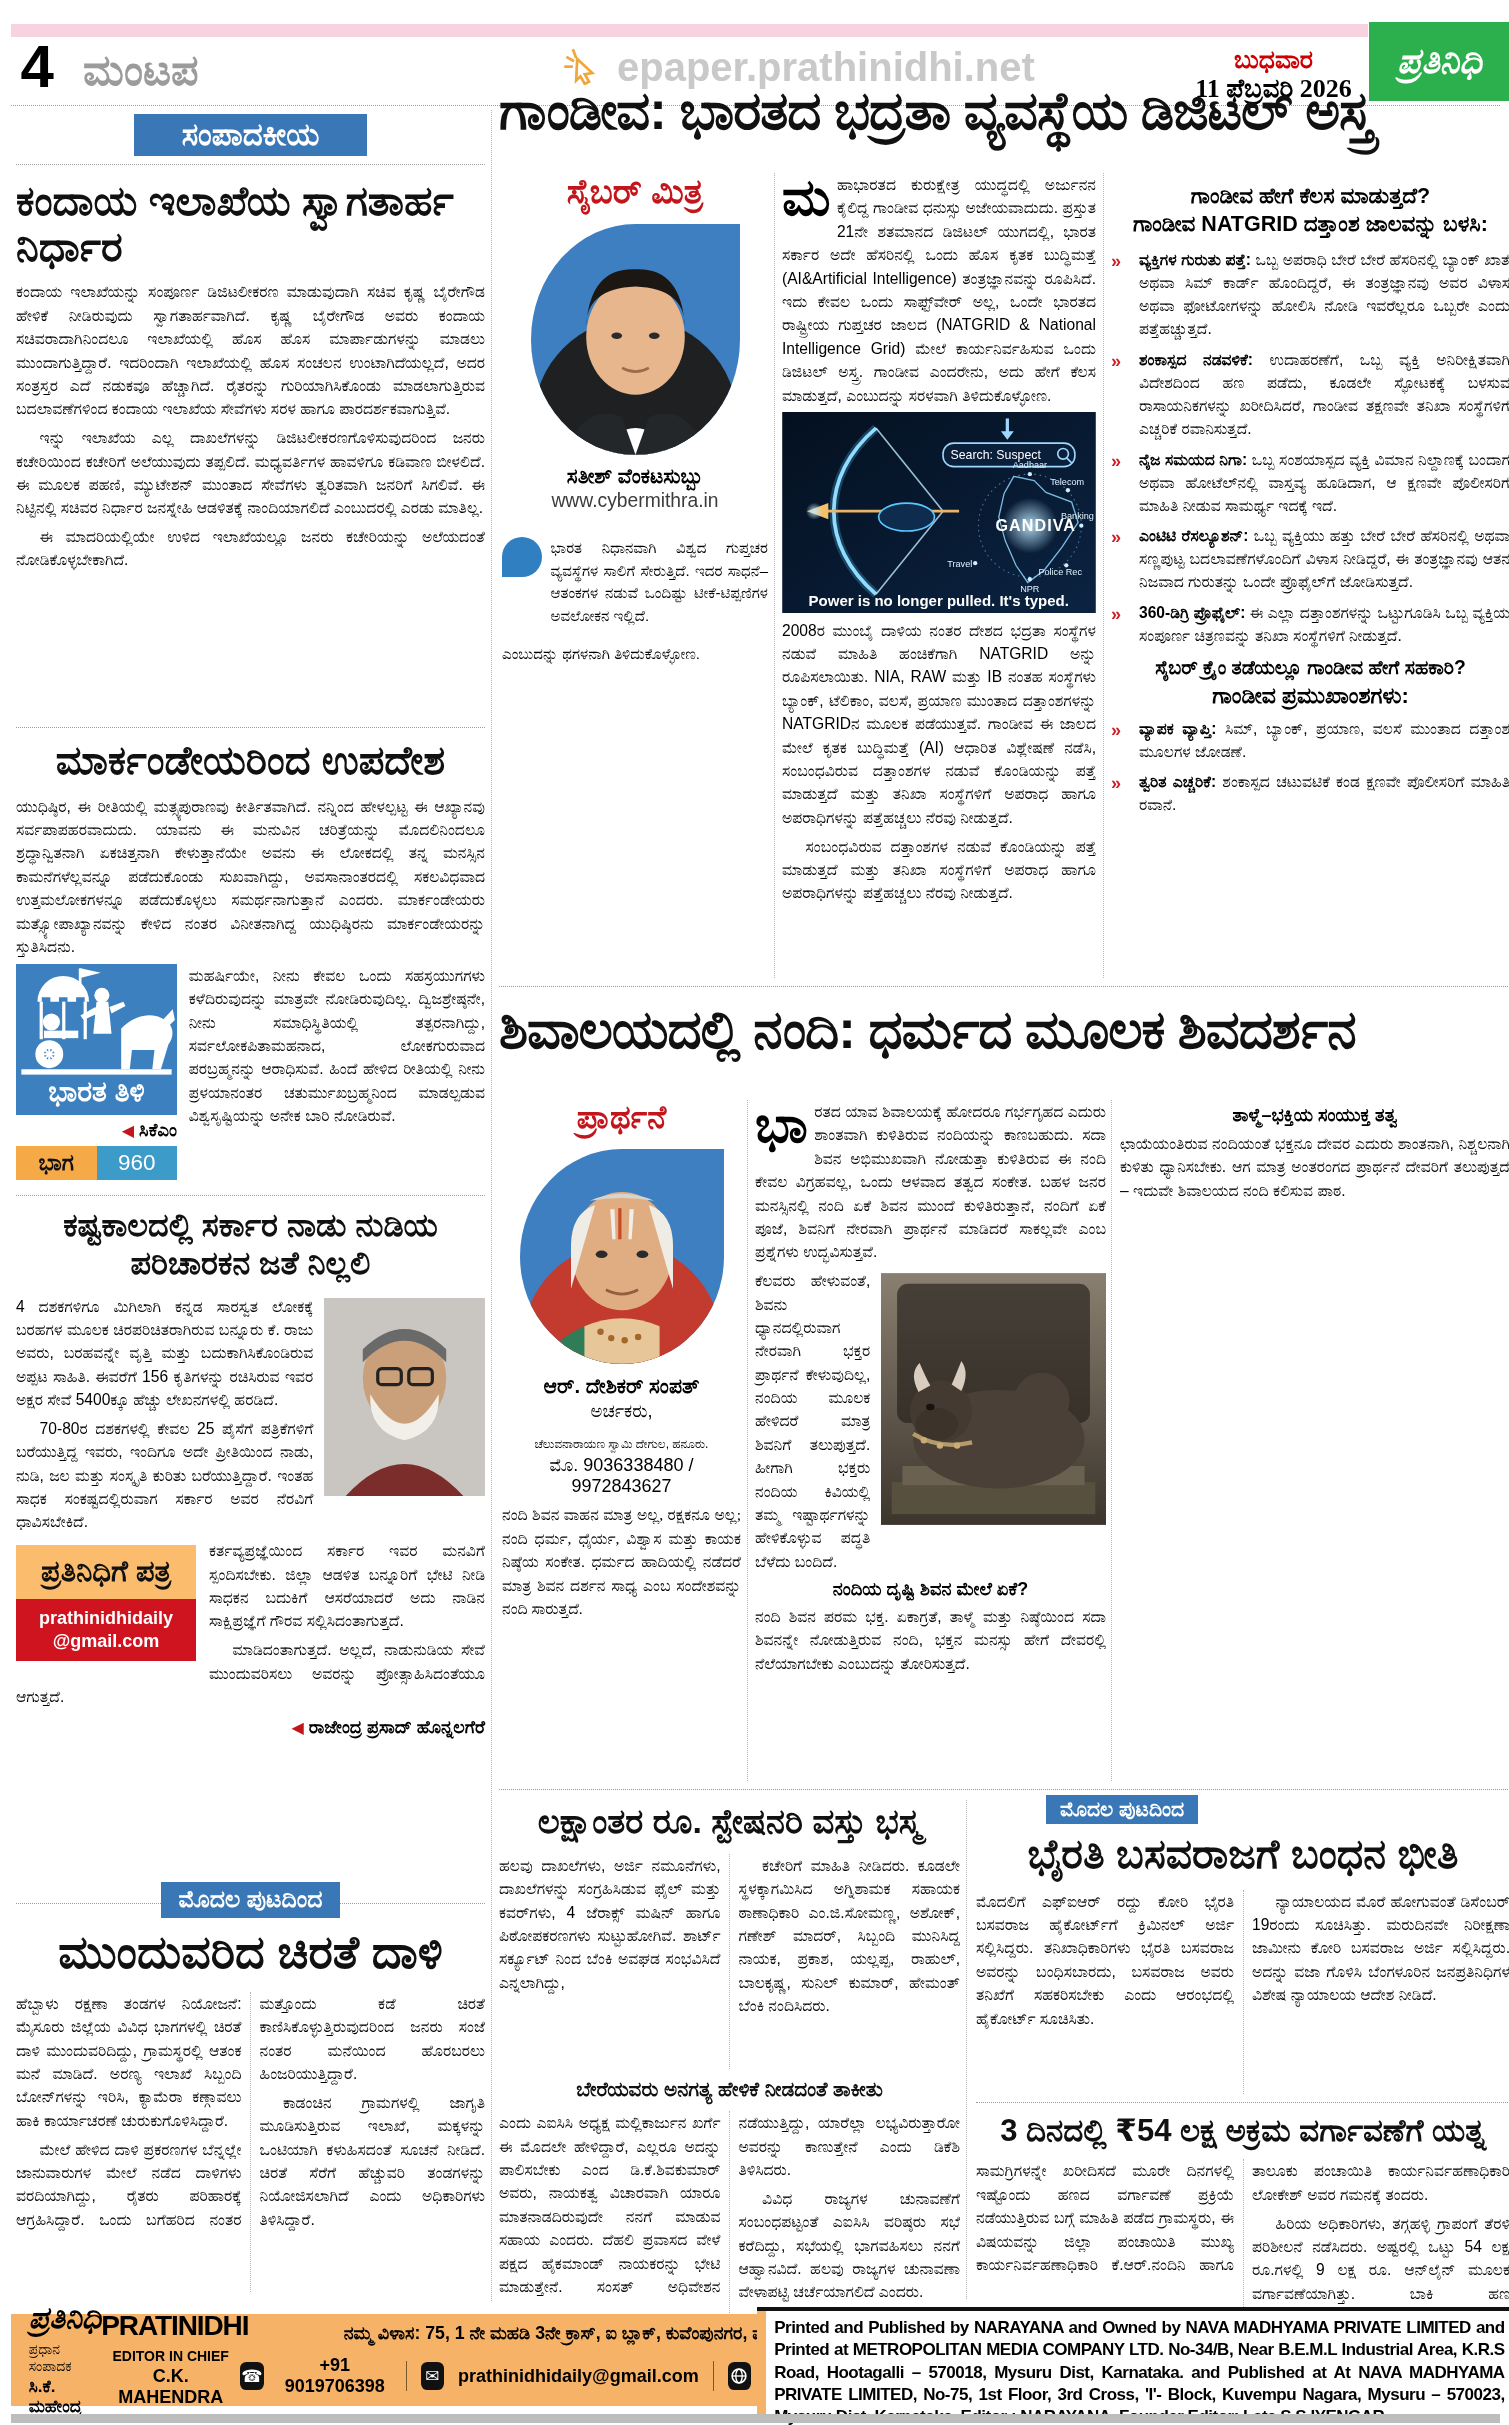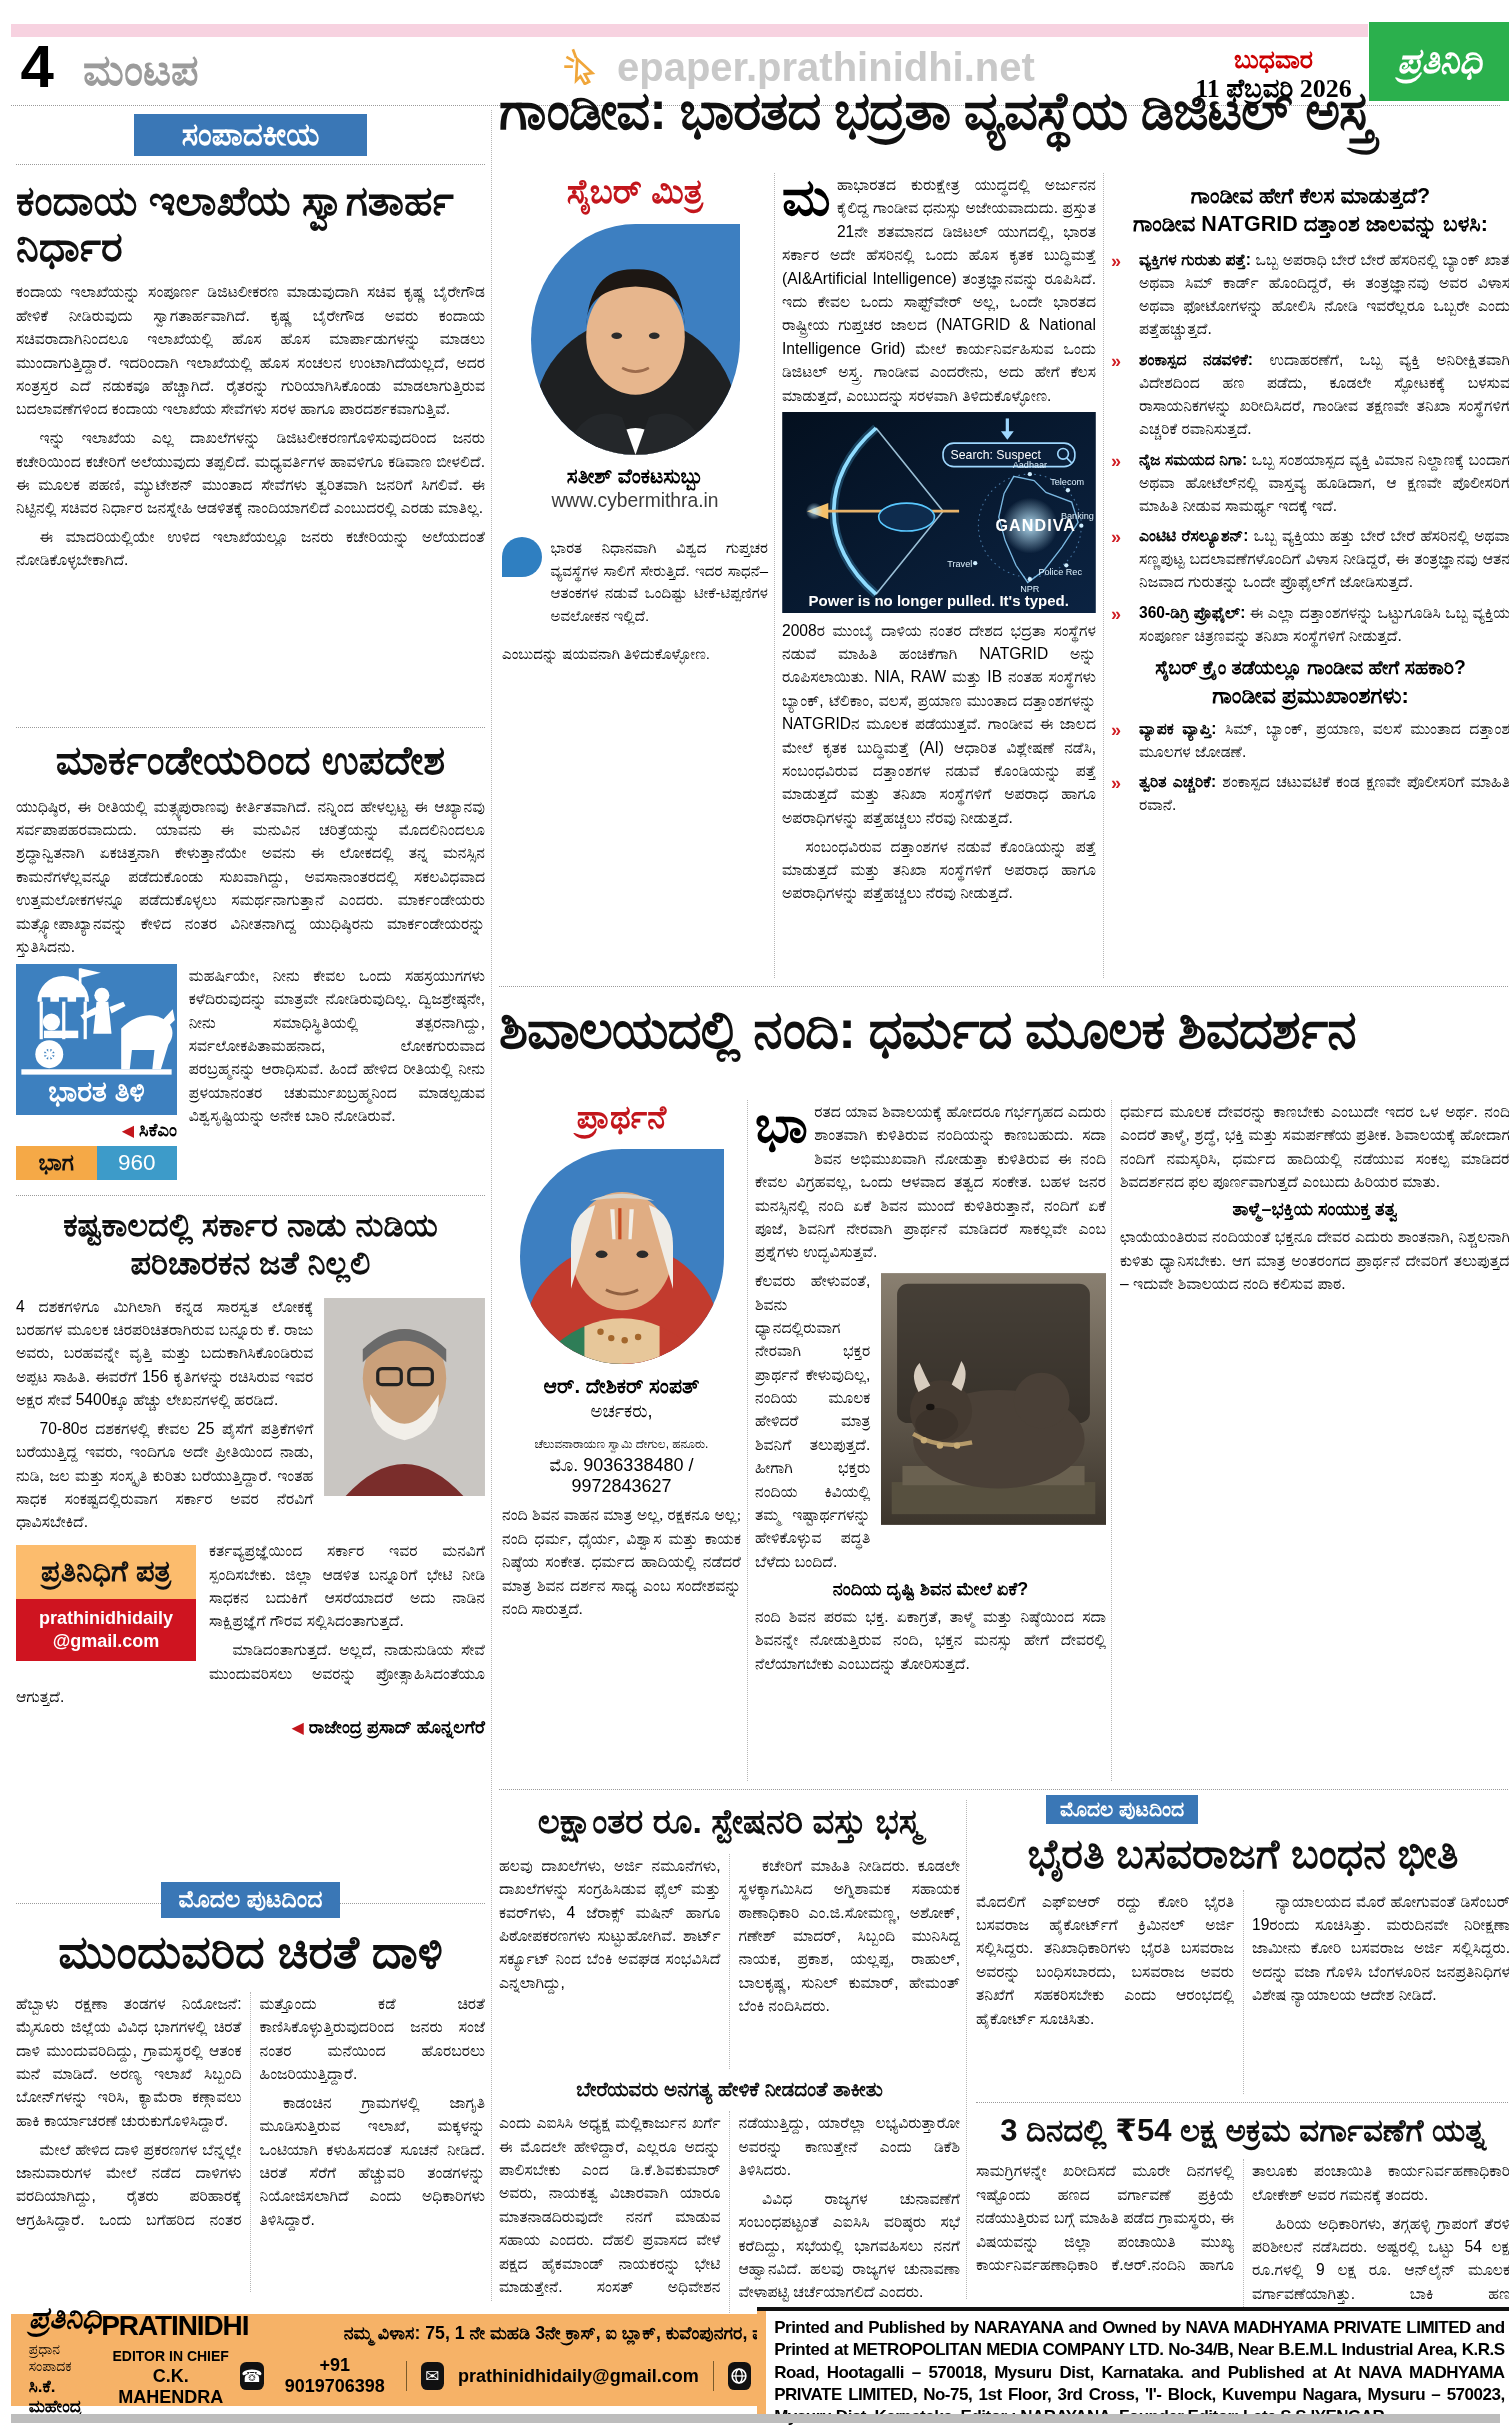--- a/index.html
+++ b/index.html
@@ -198,21 +198,21 @@
     </div>
     <div style="text-align:center;font-size:20.4px;font-weight:bold;margin-top:9.7px;">ಸತೀಶ್ ವೆಂಕಟಸುಬ್ಬು</div>
     <div style="text-align:center;font-size:19.3px;color:#3c3c3c;margin-top:2.1px;">www.cybermithra.in</div>
     <div style="margin-top:25px;display:flex;gap:8.6px;">
       <div style="flex:0 0 40px;width:40px;height:40px;background:#2f7fc1;border-radius:50% 50% 50% 0;"></div>
       <div class="body-text" style="font-size:15px;">
         <p class="noindent">ಭಾರತ ನಿಧಾನವಾಗಿ ವಿಶ್ವದ ಗುಪ್ತಚರ ವ್ಯವಸ್ಥೆಗಳ ಸಾಲಿಗೆ ಸೇರುತ್ತಿದೆ. ಇದರ ಸಾಧನೆ–ಆತಂಕಗಳ ನಡುವೆ ಒಂದಿಷ್ಟು ಟೀಕೆ-ಟಿಪ್ಪಣಿಗಳ ಅವಲೋಕನ ಇಲ್ಲಿದೆ.</p>
       </div>
     </div>
     <div class="body-text" style="margin-top:10.7px;font-size:15px;">
-      <p class="noindent">ಎಂಬುದನ್ನು ಷಯವನಾಗಿ ತಿಳಿದುಕೊಳ್ಳೋಣ.</p>
+      <p class="noindent">ಎಂಬುದನ್ನು ಥಗಳನಾಗಿ ತಿಳಿದುಕೊಳ್ಳೋಣ.</p>
     </div>
   </div>
 
   <div class="abs dotted-v" style="left:774px;top:173px;height:805px;"></div>
 
   <div class="abs" style="left:782px;top:173px;width:314px;">
     <div class="body-text">
       <p class="noindent"><span class="drop">ಮ</span><span>ಹಾಭಾರತದ ಕುರುಕ್ಷೇತ್ರ ಯುದ್ಧದಲ್ಲಿ ಅರ್ಜುನನ ಕೈಲಿದ್ದ ಗಾಂಡೀವ ಧನುಸ್ಸು ಅಜೇಯವಾದುದು. ಪ್ರಸ್ತುತ 21ನೇ ಶತಮಾನದ ಡಿಜಿಟಲ್ ಯುಗದಲ್ಲಿ, ಭಾರತ ಸರ್ಕಾರ ಅದೇ ಹೆಸರಿನಲ್ಲಿ ಒಂದು ಹೊಸ ಕೃತಕ ಬುದ್ಧಿಮತ್ತೆ (AI&amp;Artificial Intelligence) ತಂತ್ರಜ್ಞಾನವನ್ನು ರೂಪಿಸಿದೆ. ಇದು ಕೇವಲ ಒಂದು ಸಾಫ್ಟ್‌ವೇರ್ ಅಲ್ಲ, ಒಂದೇ ಭಾರತದ ರಾಷ್ಟ್ರೀಯ ಗುಪ್ತಚರ ಜಾಲದ (NATGRID &amp; National Intelligence Grid) ಮೇಲೆ ಕಾರ್ಯನಿರ್ವಹಿಸುವ ಒಂದು ಡಿಜಿಟಲ್ ಅಸ್ತ್ರ. ಗಾಂಡೀವ ಎಂದರೇನು, ಅದು ಹೇಗೆ ಕೆಲಸ ಮಾಡುತ್ತದೆ, ಎಂಬುದನ್ನು ಸರಳವಾಗಿ ತಿಳಿದುಕೊಳ್ಳೋಣ.</span></p>
     </div>
     <div style="width:314px;height:201px;margin:5.4px 0;">
@@ -361,23 +361,20 @@
     </div>
     <div class="subhead">ನಂದಿಯ ದೃಷ್ಟಿ ಶಿವನ ಮೇಲೆ ಏಕೆ?</div>
     <div class="body-text">
       <p class="noindent">ನಂದಿ ಶಿವನ ಪರಮ ಭಕ್ತ. ಏಕಾಗ್ರತೆ, ತಾಳ್ಮೆ ಮತ್ತು ನಿಷ್ಠೆಯಿಂದ ಸದಾ ಶಿವನನ್ನೇ ನೋಡುತ್ತಿರುವ ನಂದಿ, ಭಕ್ತನ ಮನಸ್ಸು ಹೇಗೆ ದೇವರಲ್ಲಿ ನೆಲೆಯಾಗಬೇಕು ಎಂಬುದನ್ನು ತೋರಿಸುತ್ತದೆ.</p>
     </div>
   </div>
 
   <div class="abs dotted-v" style="left:1111px;top:1100px;height:681px;"></div>
 
   <div class="abs" style="left:1120px;top:1100px;width:390px;">
-    <div class="body-text">
-      <p class="noindent">ಧರ್ಮದ ಮೂಲಕ ದೇವರನ್ನು ಕಾಣಬೇಕು ಎಂಬುದೇ ಇದರ ಒಳ ಅರ್ಥ. ನಂದಿ ಎಂದರೆ ತಾಳ್ಮೆ, ಶ್ರದ್ಧೆ, ಭಕ್ತಿ ಮತ್ತು ಸಮರ್ಪಣೆಯ ಪ್ರತೀಕ. ಶಿವಾಲಯಕ್ಕೆ ಹೋದಾಗ ನಂದಿಗೆ ನಮಸ್ಕರಿಸಿ, ಧರ್ಮದ ಹಾದಿಯಲ್ಲಿ ನಡೆಯುವ ಸಂಕಲ್ಪ ಮಾಡಿದರೆ ಶಿವದರ್ಶನದ ಫಲ ಪೂರ್ಣವಾಗುತ್ತದೆ ಎಂಬುದು ಹಿರಿಯರ ಮಾತು.</p>
-    </div>
     <div class="subhead">ತಾಳ್ಮೆ–ಭಕ್ತಿಯ ಸಂಯುಕ್ತ ತತ್ವ</div>
     <div class="body-text">
       <p class="noindent">ಛಾಯೆಯಂತಿರುವ ನಂದಿಯಂತೆ ಭಕ್ತನೂ ದೇವರ ಎದುರು ಶಾಂತನಾಗಿ, ನಿಶ್ಚಲನಾಗಿ ಕುಳಿತು ಧ್ಯಾನಿಸಬೇಕು. ಆಗ ಮಾತ್ರ ಅಂತರಂಗದ ಪ್ರಾರ್ಥನೆ ದೇವರಿಗೆ ತಲುಪುತ್ತದೆ – ಇದುವೇ ಶಿವಾಲಯದ ನಂದಿ ಕಲಿಸುವ ಪಾಠ.</p>
     </div>
   </div>
 
   <div class="abs dotted-h" style="left:499px;top:1789px;width:1011px;"></div>
 
   <div class="abs" style="left:499px;top:1802px;width:461px;">
     <div class="headline" style="font-size:34px;text-align:center;margin-bottom:11.8px;">ಲಕ್ಷಾಂತರ ರೂ. ಸ್ಟೇಷನರಿ ವಸ್ತು ಭಸ್ಮ</div>

